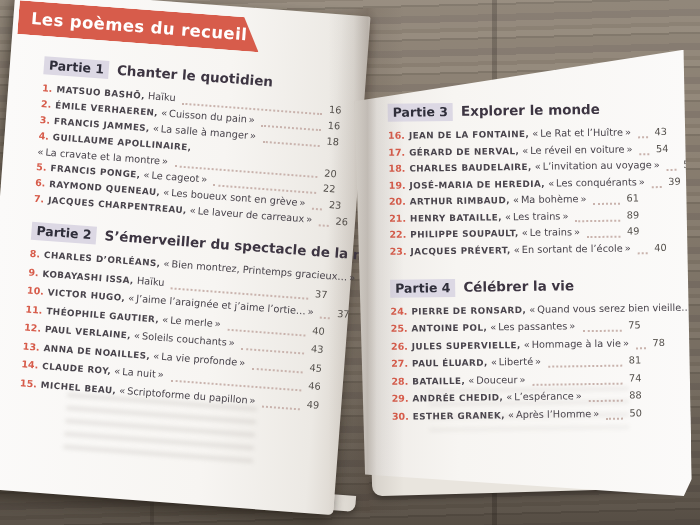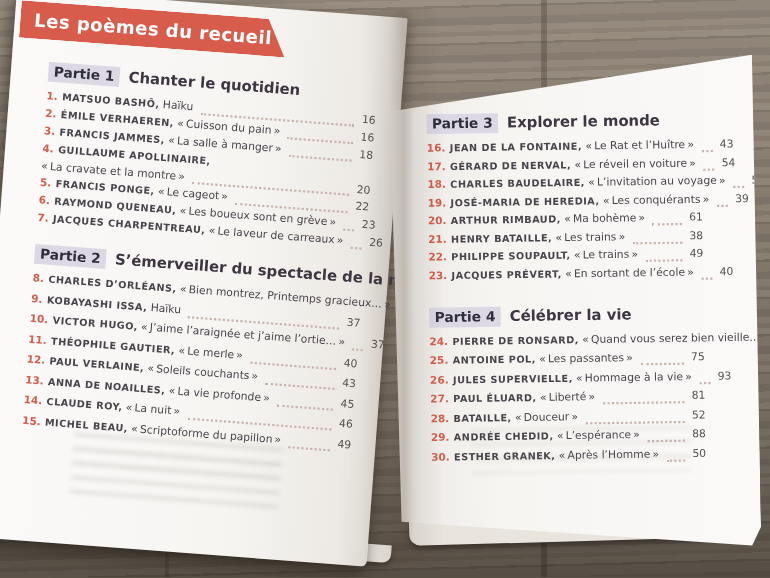--- a/index.html
+++ b/index.html
@@ -257,21 +257,21 @@
             <span class="author">ARTHUR RIMBAUD,</span>
             <span class="title">« Ma bohème »</span>
             <span class="dots"></span>
             <span class="pg">61</span>
           </div>
           <div class="row">
             <span class="num">21.</span>
             <span class="author">HENRY BATAILLE,</span>
             <span class="title">« Les trains »</span>
             <span class="dots"></span>
-            <span class="pg">38</span>
+            <span class="pg">89</span>
           </div>
           <div class="row">
             <span class="num">22.</span>
             <span class="author">PHILIPPE SOUPAULT,</span>
             <span class="title">« Le trains »</span>
             <span class="dots"></span>
             <span class="pg">49</span>
           </div>
           <div class="row">
             <span class="num">23.</span>
@@ -296,35 +296,35 @@
             <span class="author">ANTOINE POL,</span>
             <span class="title">« Les passantes »</span>
             <span class="dots"></span>
             <span class="pg">75</span>
           </div>
           <div class="row">
             <span class="num">26.</span>
             <span class="author">JULES SUPERVIELLE,</span>
             <span class="title">« Hommage à la vie »</span>
             <span class="dots"></span>
-            <span class="pg">93</span>
+            <span class="pg">78</span>
           </div>
           <div class="row">
             <span class="num">27.</span>
             <span class="author">PAUL ÉLUARD,</span>
             <span class="title">« Liberté »</span>
             <span class="dots"></span>
             <span class="pg">81</span>
           </div>
           <div class="row">
             <span class="num">28.</span>
             <span class="author">BATAILLE,</span>
             <span class="title">« Douceur »</span>
             <span class="dots"></span>
-            <span class="pg">52</span>
+            <span class="pg">74</span>
           </div>
           <div class="row">
             <span class="num">29.</span>
             <span class="author">ANDRÉE CHEDID,</span>
             <span class="title">« L’espérance »</span>
             <span class="dots"></span>
             <span class="pg">88</span>
           </div>
           <div class="row">
             <span class="num">30.</span>

